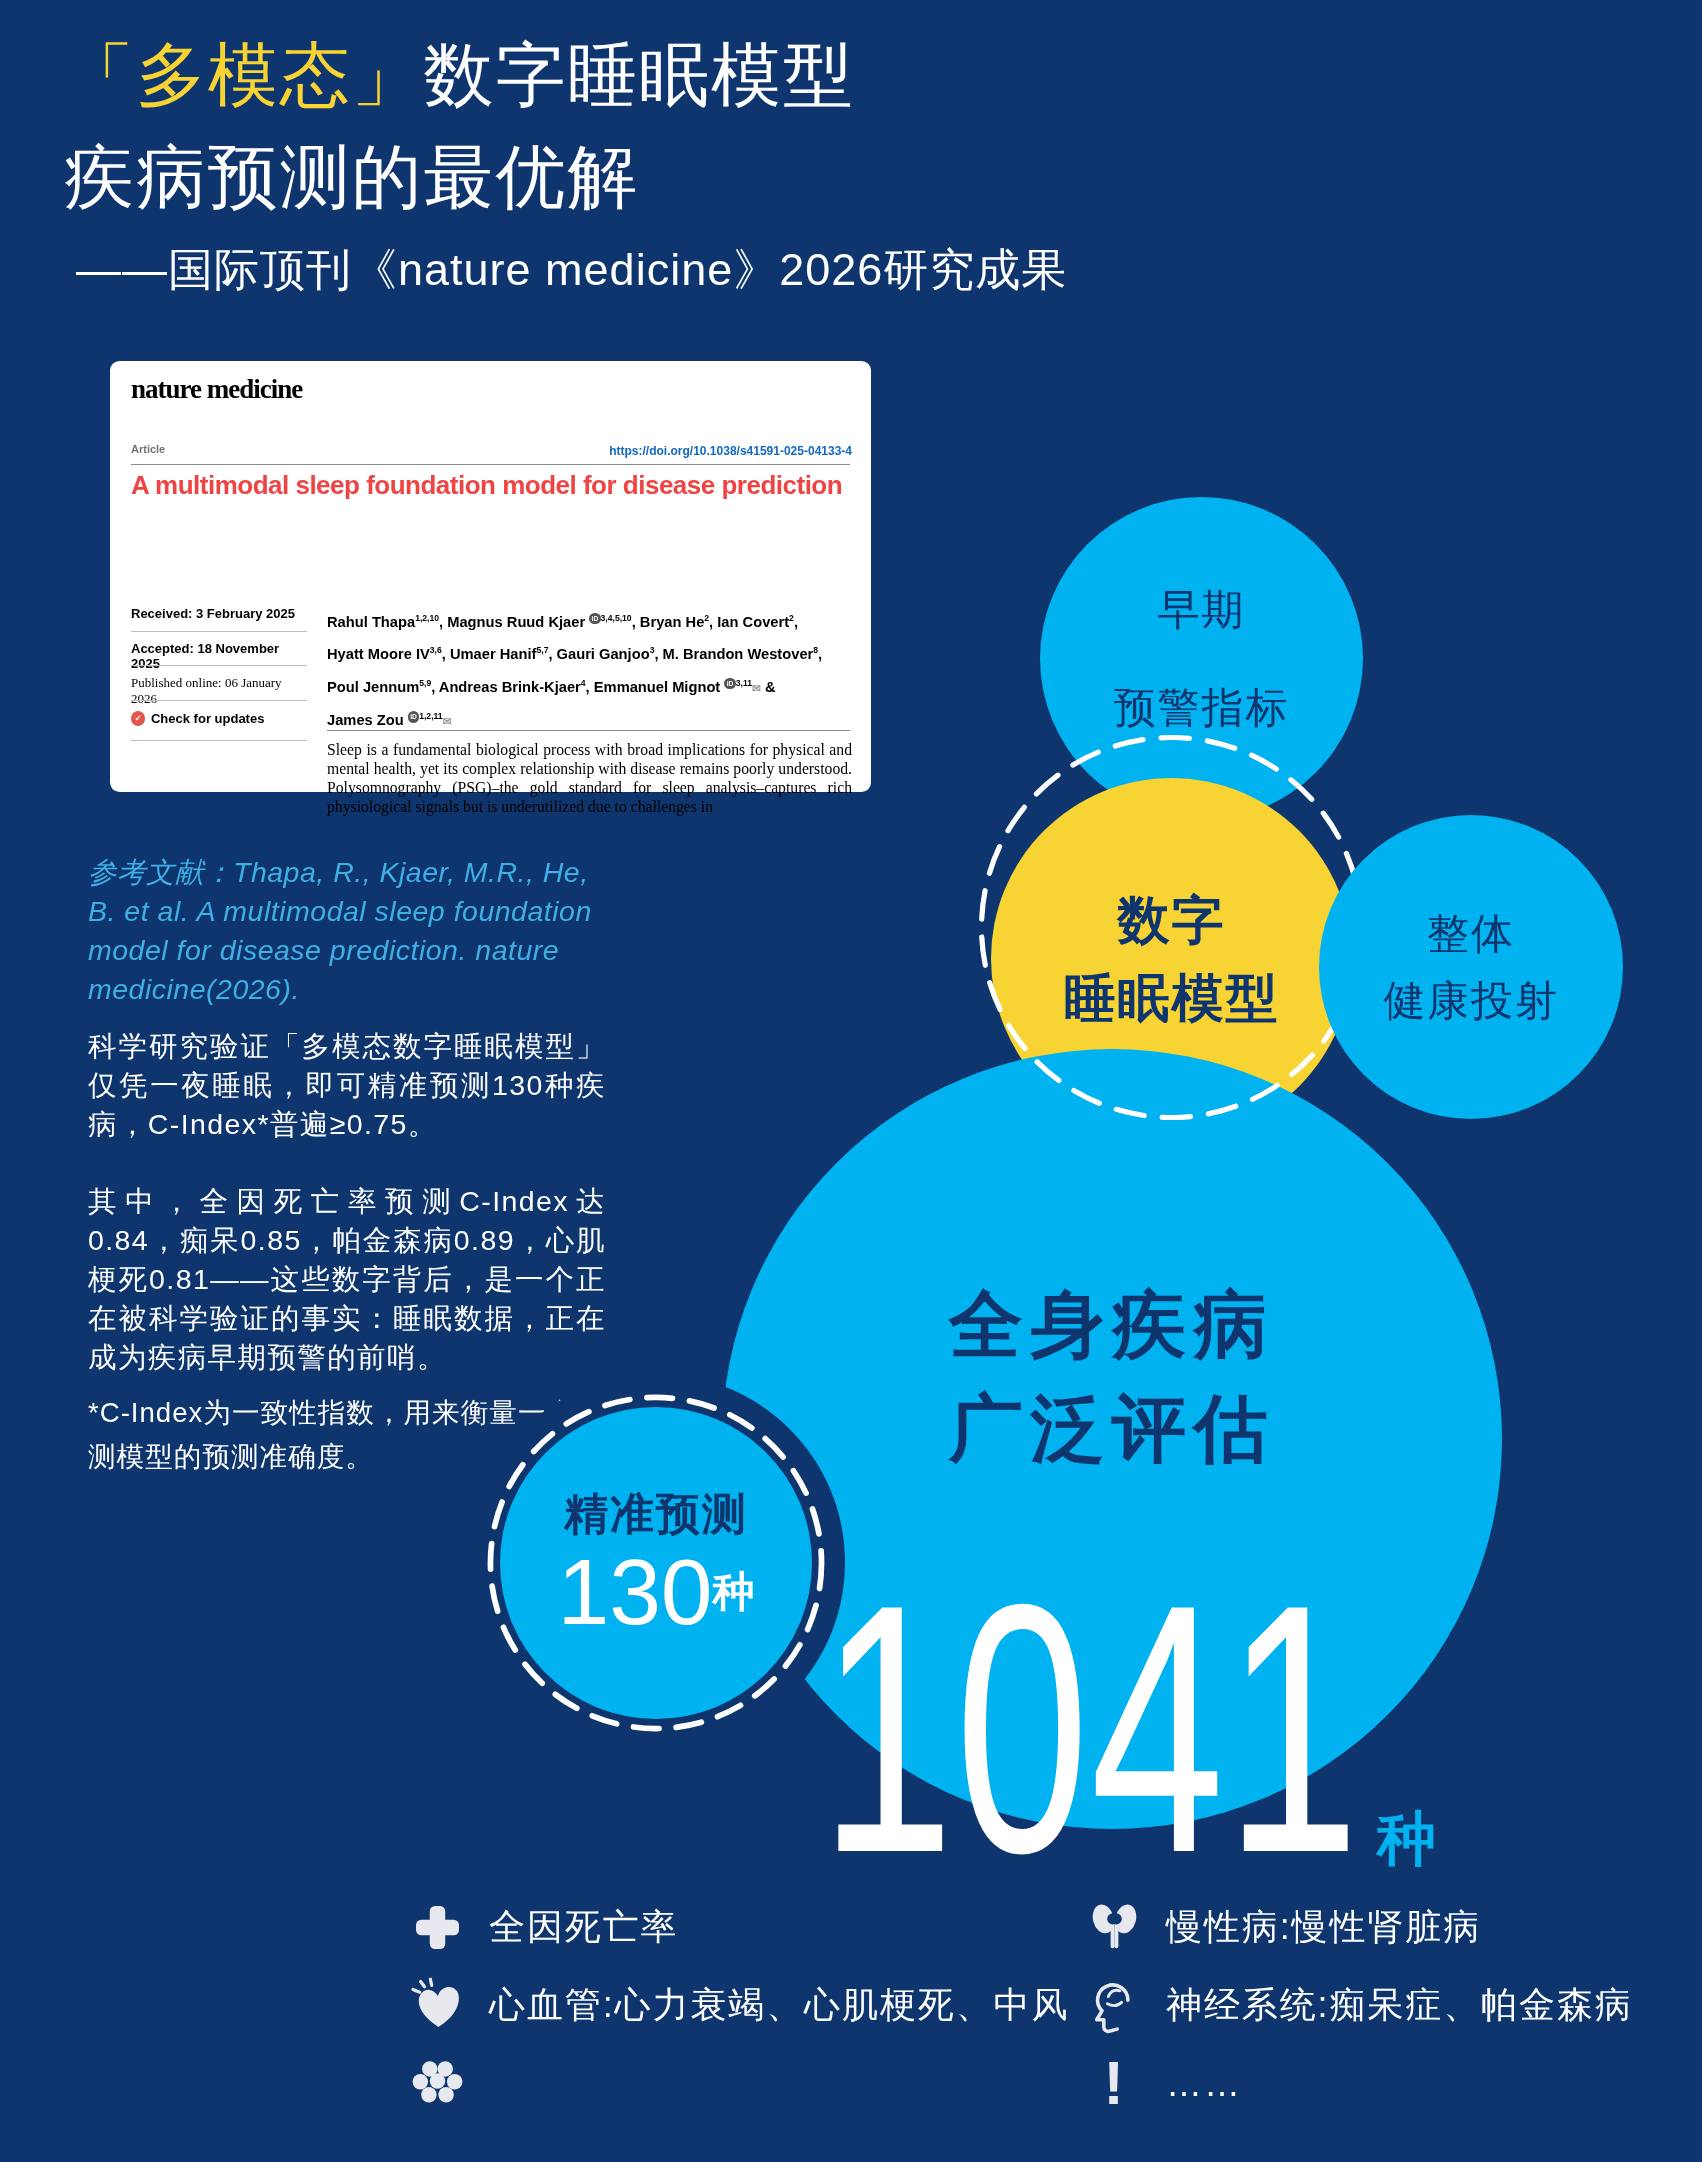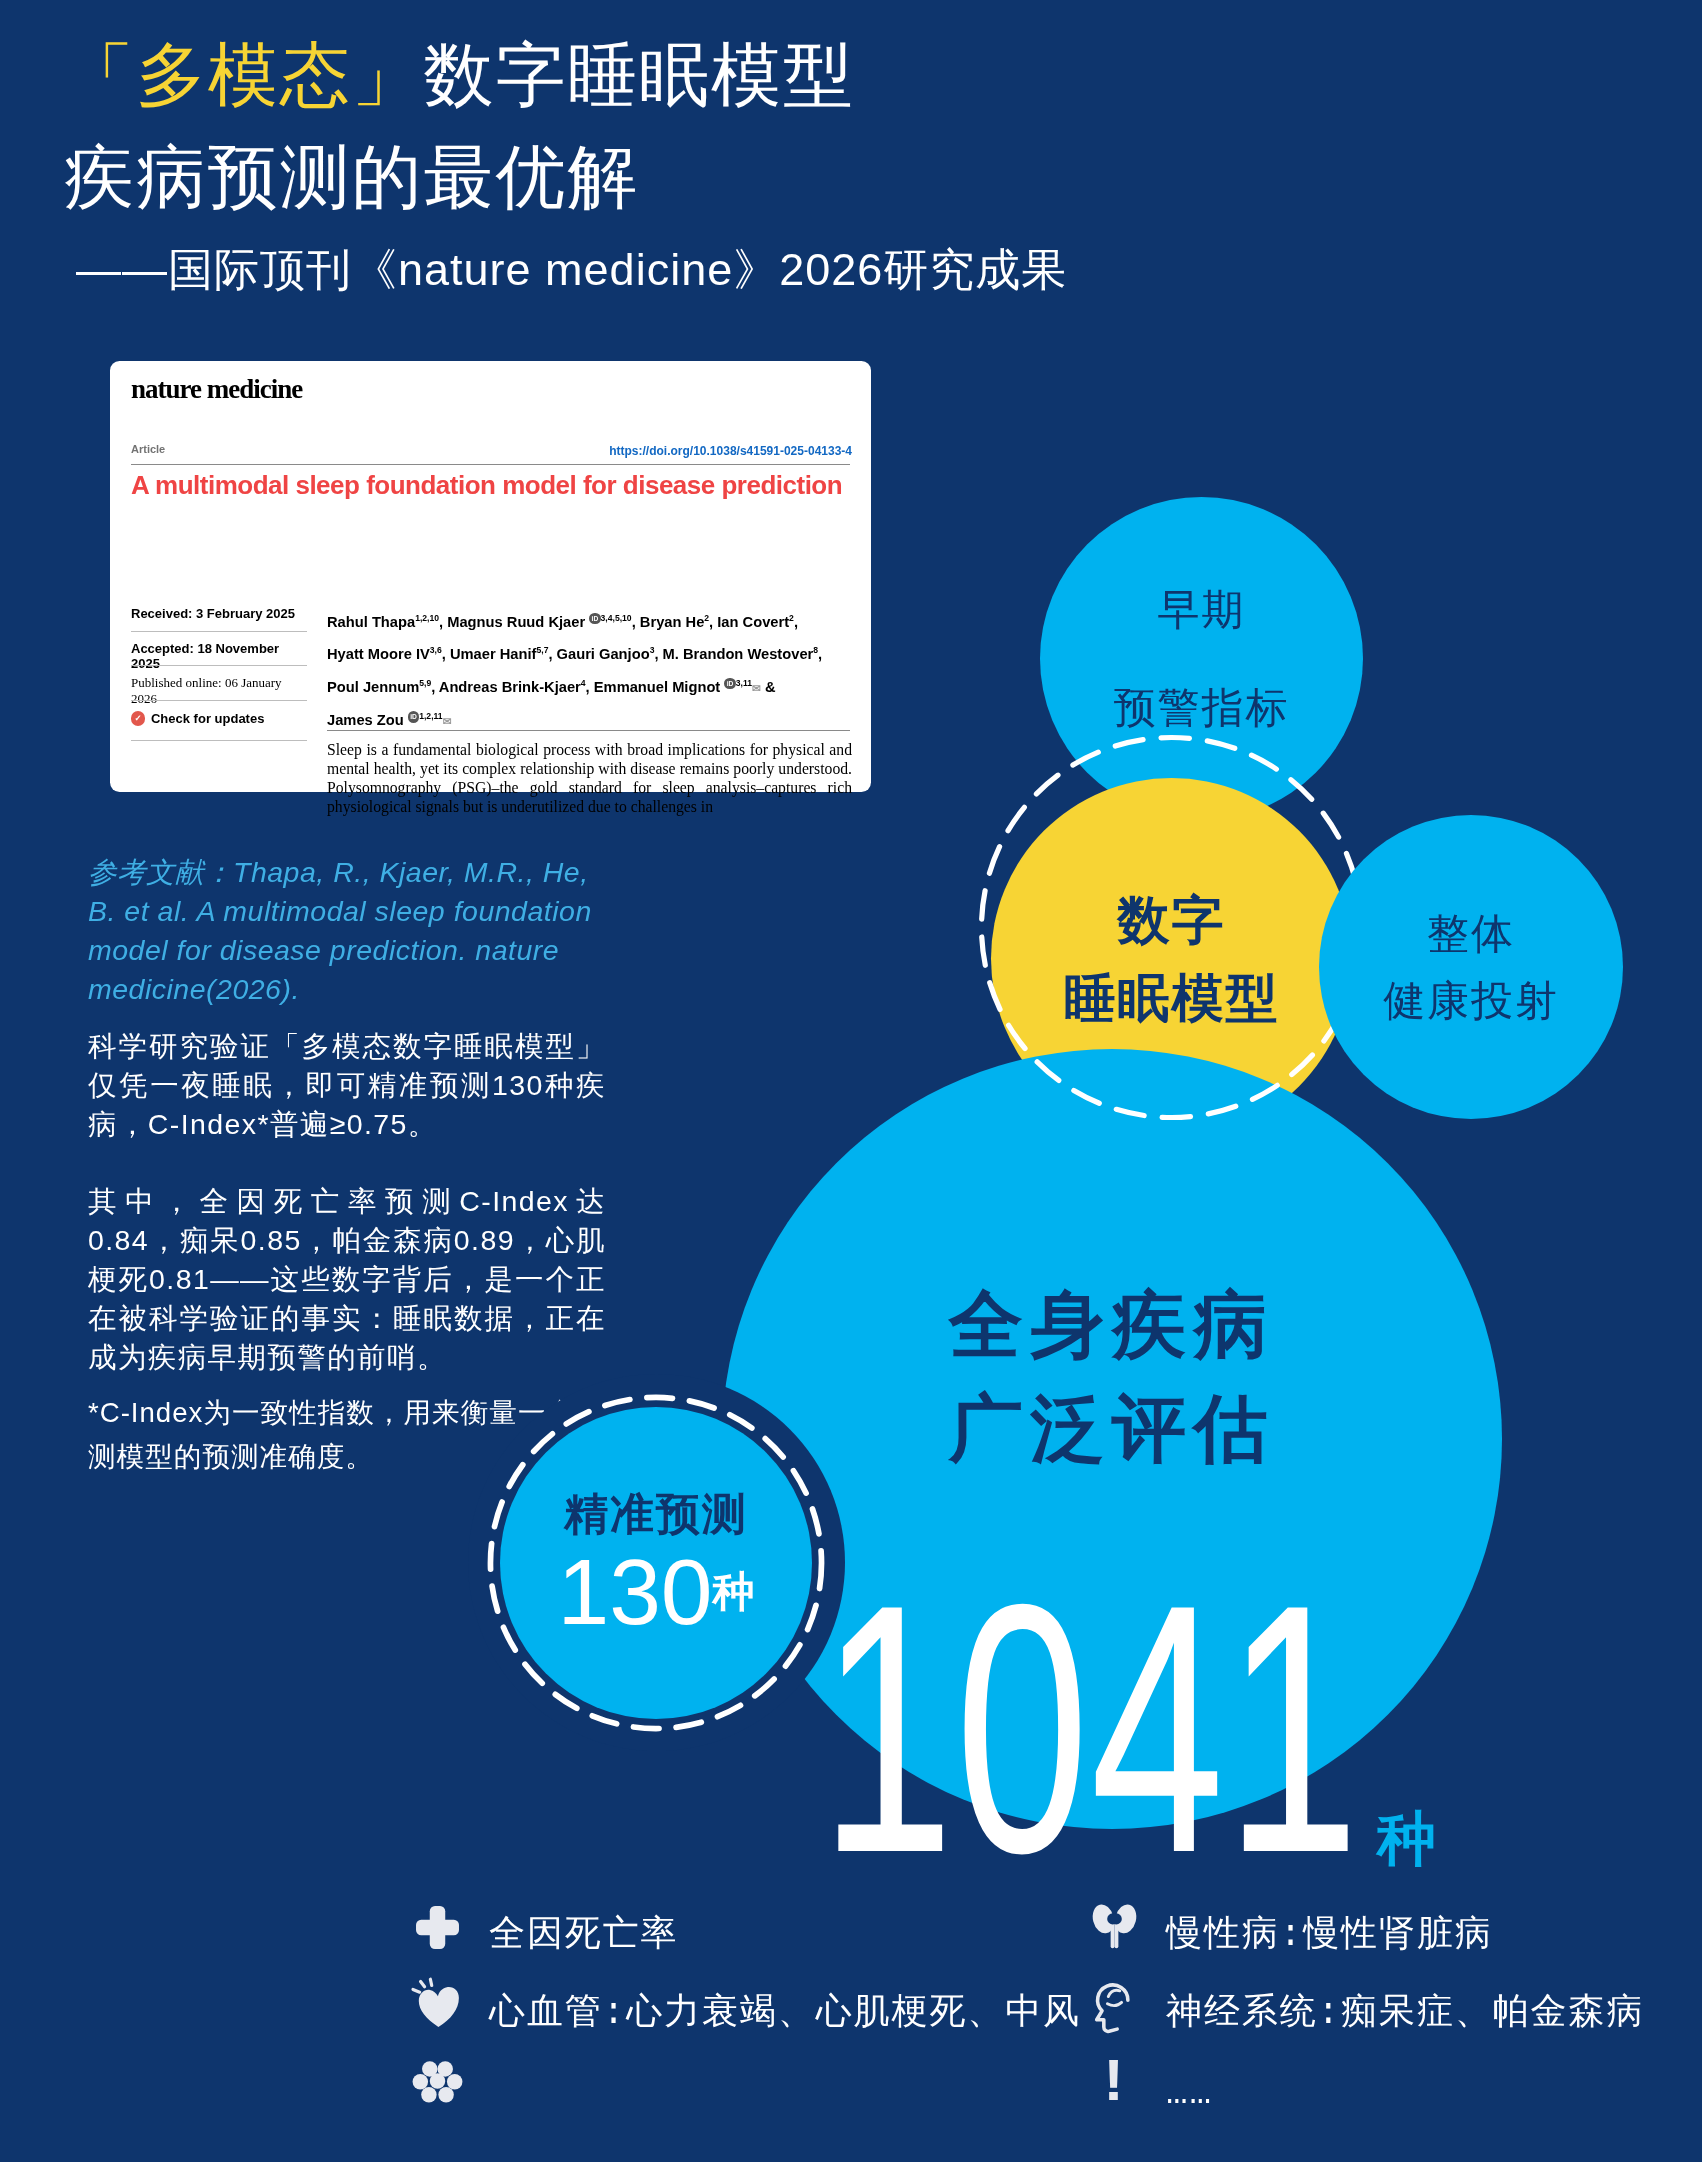--- a/index.html
+++ b/index.html
@@ -53,21 +53,21 @@
   .b-precise-buffer{left:468px;top:1374px;width:377px;height:377px;background:#0E356D;z-index:6;}
   .b-precise{left:500px;top:1407px;width:312px;height:312px;background:#00B2EF;z-index:8;}
   .precise-label{font-size:44px;font-weight:700;color:#0E356D;letter-spacing:1.9px;}
   .precise-num-row{display:flex;align-items:center;color:#fff;}
   .precise-num{font-size:93px;line-height:1.05;}
   .precise-unit{font-size:42px;font-weight:700;}
   .big-number{position:absolute;left:820px;top:1552px;z-index:9;color:#fff;font-size:354px;line-height:1;letter-spacing:1.9px;transform:scaleX(0.68);transform-origin:left top;white-space:nowrap;}
   .big-number-unit{position:absolute;left:1377px;top:1800px;z-index:9;color:#00B2EF;font-size:59px;font-weight:700;}
 
   
-  .legend-row{position:absolute;display:flex;align-items:flex-end;gap:21px;color:#fff;font-size:36px;letter-spacing:1.9px;white-space:nowrap;font-family:Liberation Mono, monospace;}
+  .legend-row{position:absolute;display:flex;align-items:center;gap:21px;color:#fff;font-size:36px;letter-spacing:1.9px;white-space:nowrap;}
   .legend-icon{width:61px;height:61px;display:flex;align-items:center;justify-content:center;flex:0 0 61px;}
   .excl{font-size:61px;font-weight:700;color:#E7E9EF;line-height:1;}
 </style>
 </head>
 <body>
 
 <div class="title-line" style="top:28.5px;">
   <span class="title-hl">「多模态」</span><span>数字睡眠模型</span>
 </div>
 <div class="title-line" style="top:131px;">疾病预测的最优解</div>

